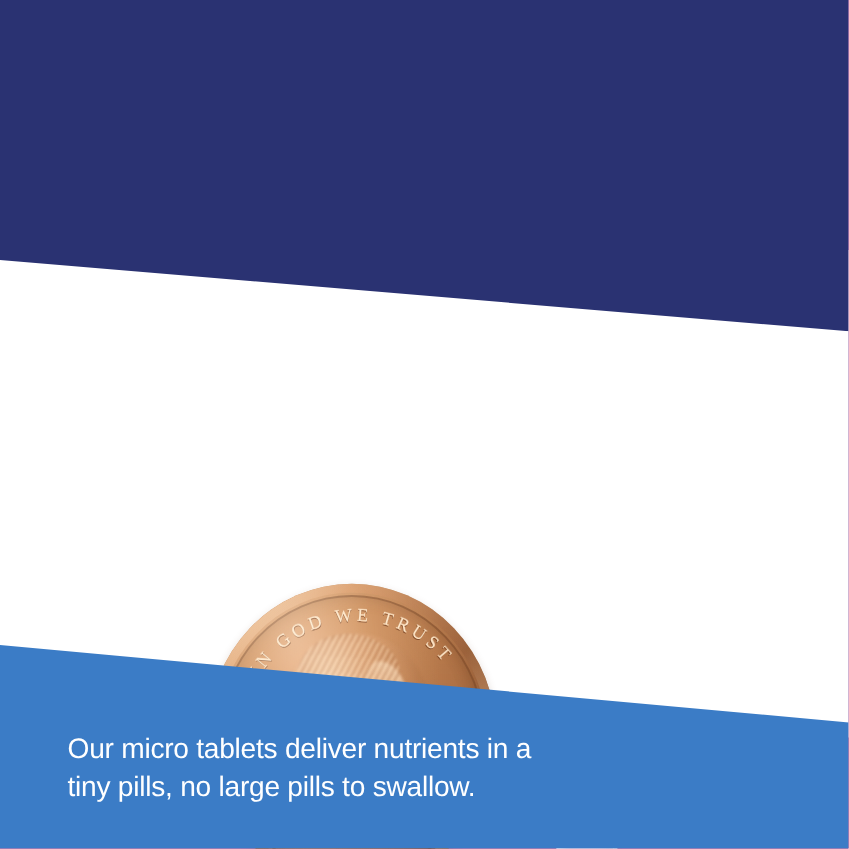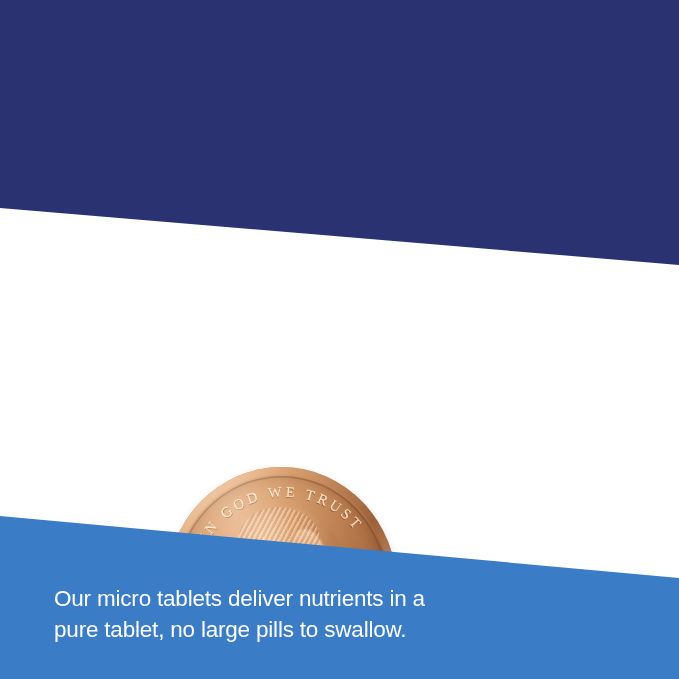--- a/index.html
+++ b/index.html
@@ -395,16 +395,16 @@
   <div class="subhead">
     <div>Non-GMO, preservative-free, with no fillers or</div>
     <div>binders. Our Micro tablets deliver only active</div>
     <div>nutrients and essentials.</div>
   </div>
 
   <div class="bottom-band"></div>
 
   <div class="bottom-text">
     <div>Our micro tablets deliver nutrients in a</div>
-    <div>pure tablet, no large pills to swallow.</div>
+    <div>tiny pills, no large pills to swallow.</div>
   </div>
 
 </div>
 
 </body></html>

